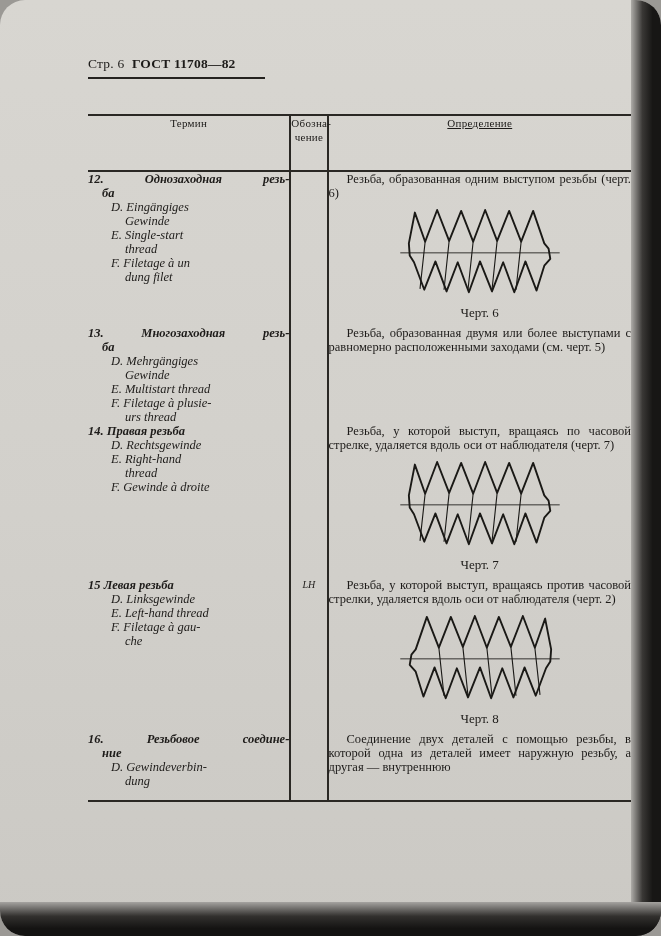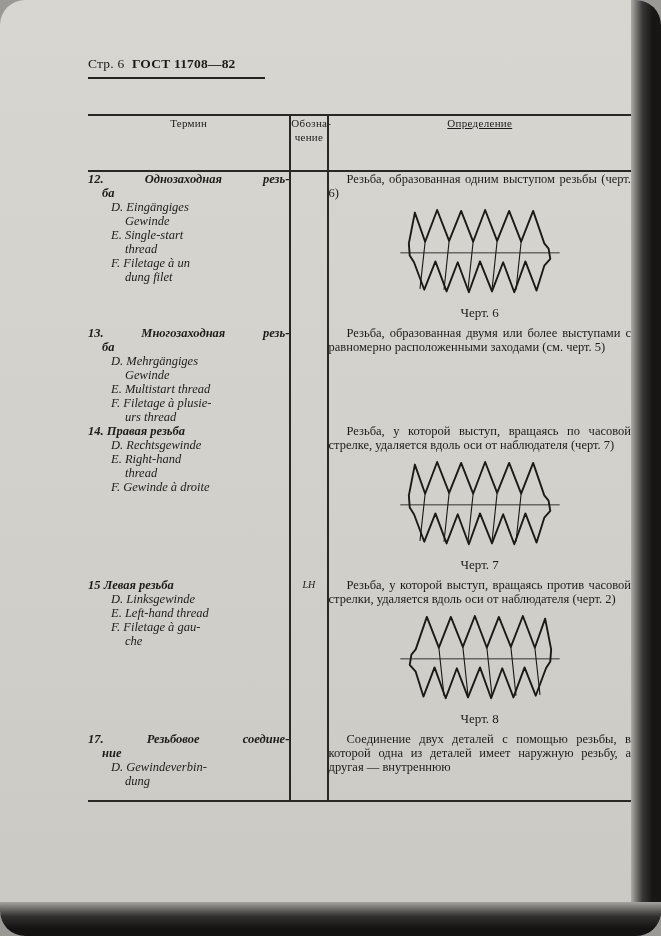--- a/index.html
+++ b/index.html
@@ -194,21 +194,21 @@
             <svg viewBox="0 0 190 112">
                 <use href="#thread-sym" transform="translate(190 0) scale(-1 1)"></use>
               </svg>
             <figcaption class="figcap">Черт. 8</figcaption>
           </figure>
         </td>
       </tr>
 
       <tr>
         <td class="term-cell">
-          <div class="tl bold spread">17. Резьбовое соедине-</div>
+          <div class="tl bold spread">16. Резьбовое соедине-</div>
           <div class="tl bold ind-a">ние</div>
           <div class="tl ind-b">D. Gewindeverbin-</div>
           <div class="tl ind-c">dung</div>
         </td>
         <td class="desig-cell"></td>
         <td class="def-cell">
           <p class="def">Соединение двух деталей с помощью резьбы, в которой одна из деталей имеет наружную резьбу, а другая — внутреннюю</p>
         </td>
       </tr>
 

